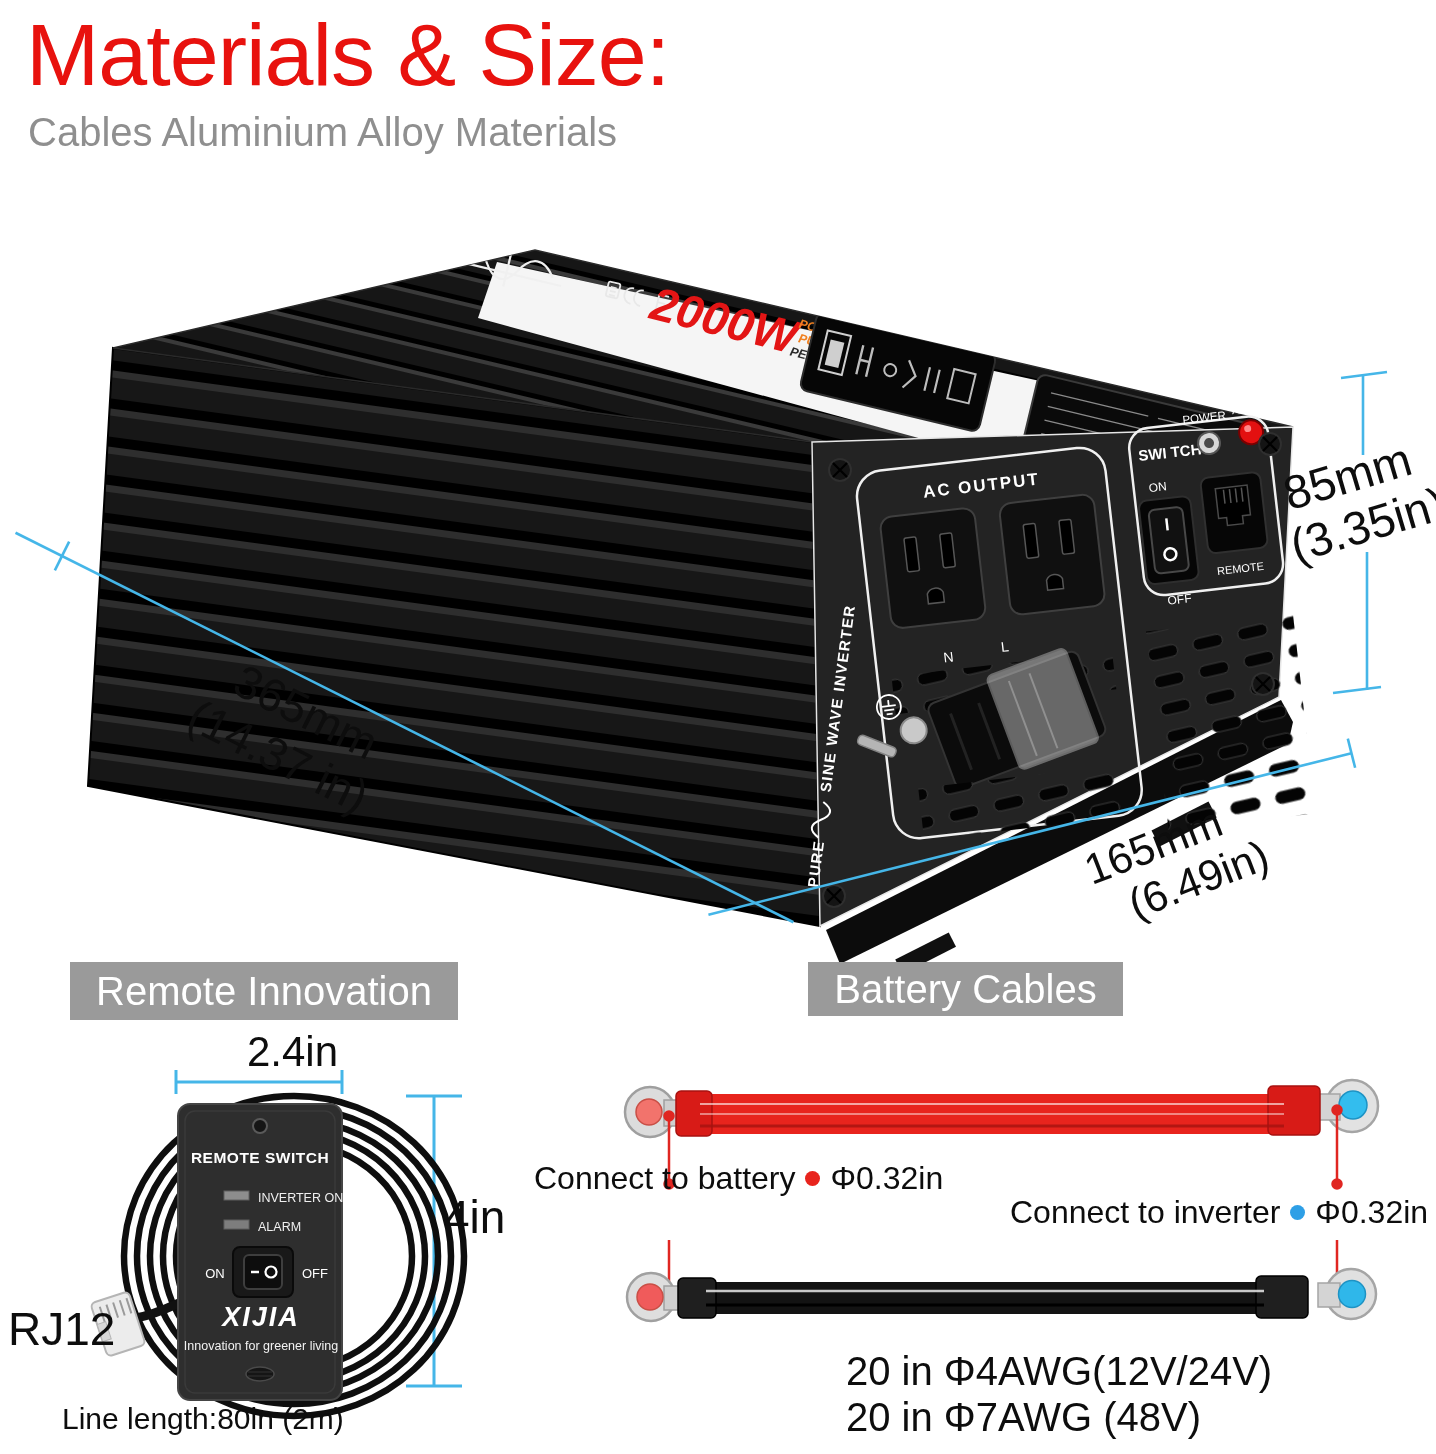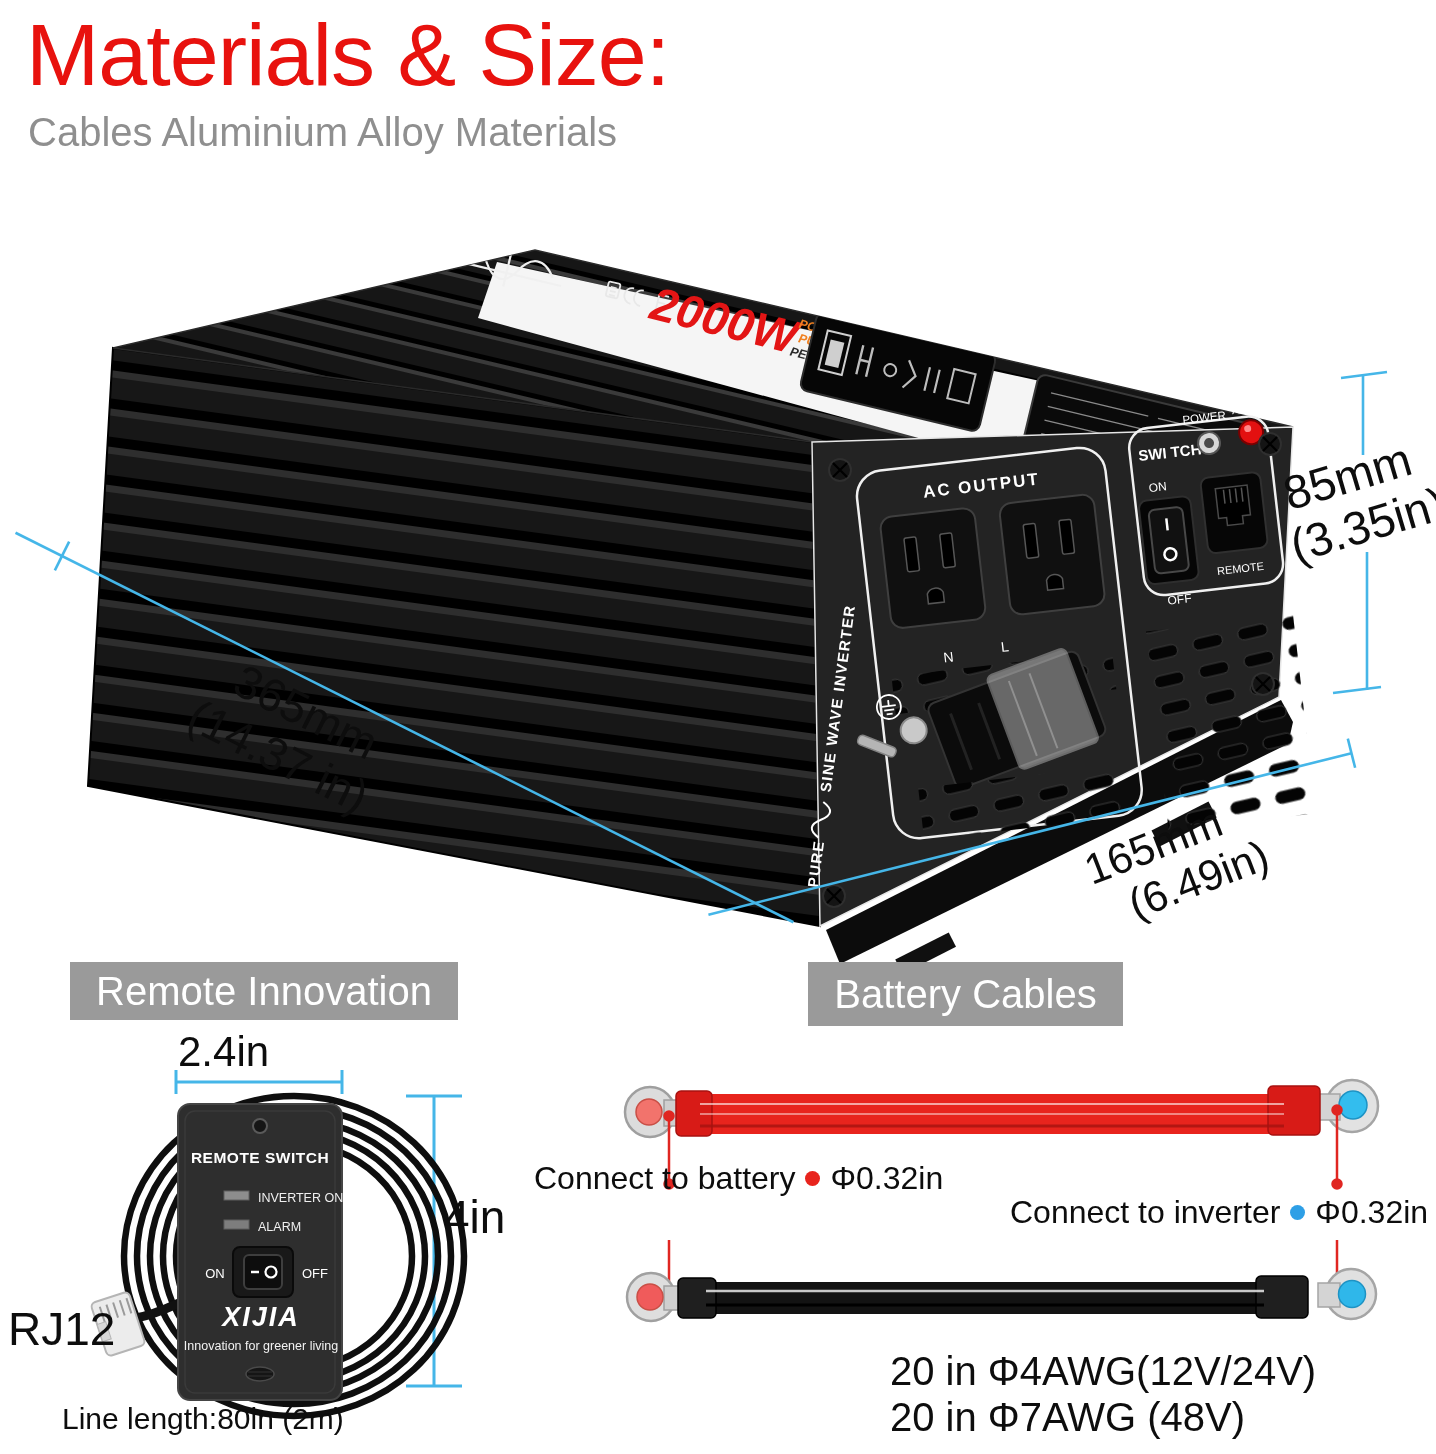--- a/index.html
+++ b/index.html
@@ -3,33 +3,33 @@
 <meta charset="utf-8">
 <style>
   html,body{margin:0;padding:0;background:#fff;}
   #canvas{position:relative;width:1436px;height:1454px;background:#ffffff;overflow:hidden;
           font-family:"Liberation Sans", sans-serif;color:#111;}
   .abs{position:absolute;}
   .title{top:4px;left:26px;font-size:88px;font-weight:400;letter-spacing:-1px;color:#e8120e;white-space:nowrap;}
   .subtitle{top:110px;left:28px;font-size:40px;color:#8f8f8f;white-space:nowrap;}
   .sec-header{background:#9a9a9a;color:#ffffff;font-size:40px;display:flex;align-items:center;justify-content:center;white-space:nowrap;}
   .remote-header{top:962px;left:70px;width:388px;height:58px;}
-  .battery-header{top:962px;left:808px;width:315px;height:64px;}
+  .battery-header{top:962px;left:808px;width:315px;height:54px;}
   .dim-plain{font-size:42px;color:#0d0d0d;white-space:nowrap;}
-  .w24{top:1028px;left:178px;width:160px;text-align:left;font-size:42px;}
+  .w24{top:1028px;left:178px;width:160px;text-align:right;font-size:42px;}
   .h4in{top:1190px;left:444px;font-size:46px;}
   .rj12{top:1302px;left:8px;font-size:46px;}
   .linelen{top:1402px;left:62px;font-size:30px;}
   .connect-row{display:flex;align-items:center;gap:10px;font-size:32px;color:#0d0d0d;white-space:nowrap;}
   .connect-left{top:1160px;left:534px;}
   .connect-right{top:1194px;left:1010px;}
   .dot{width:15px;height:15px;border-radius:50%;display:inline-block;}
   .dot-red{background:#e8241d;}
   .dot-blue{background:#2e9fe6;}
-  .specs{top:1348px;left:846px;font-size:40px;color:#0d0d0d;line-height:1.16;white-space:nowrap;margin-left:44px;}
+  .specs{top:1348px;left:846px;font-size:40px;color:#0d0d0d;line-height:1.16;white-space:nowrap;}
   svg text{font-family:"Liberation Sans", sans-serif;}
 </style>
 </head>
 <body>
 
 <div id="canvas">
 
   <div class="abs title">Materials &amp; Size:</div>
   <div class="abs subtitle">Cables Aluminium Alloy Materials</div>
 

